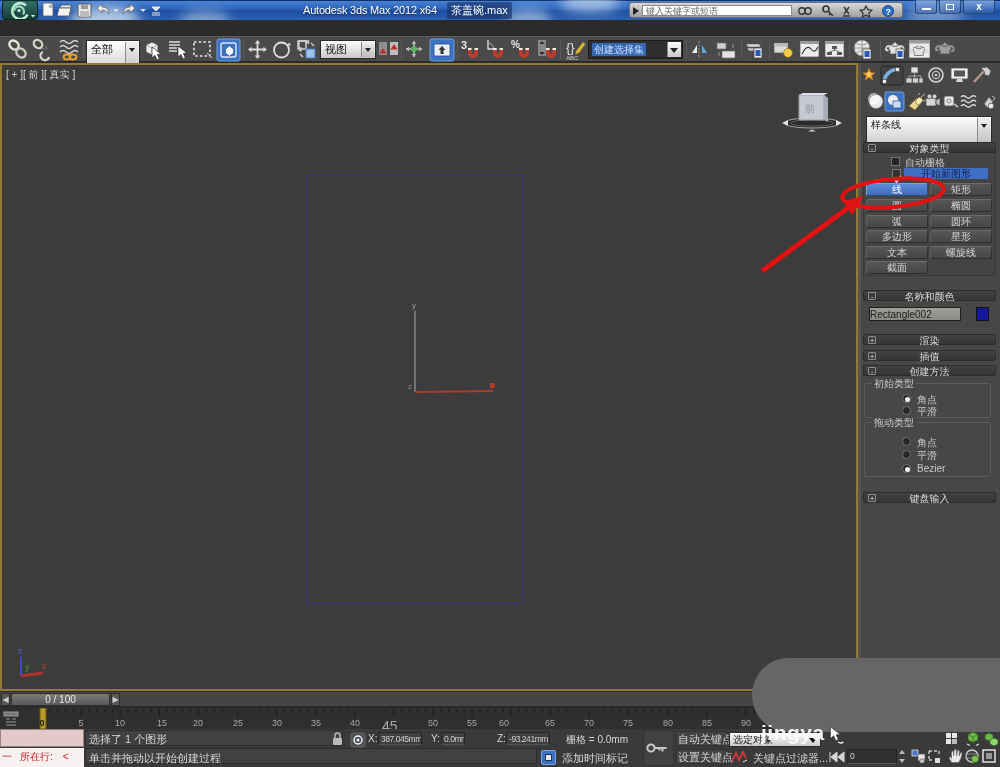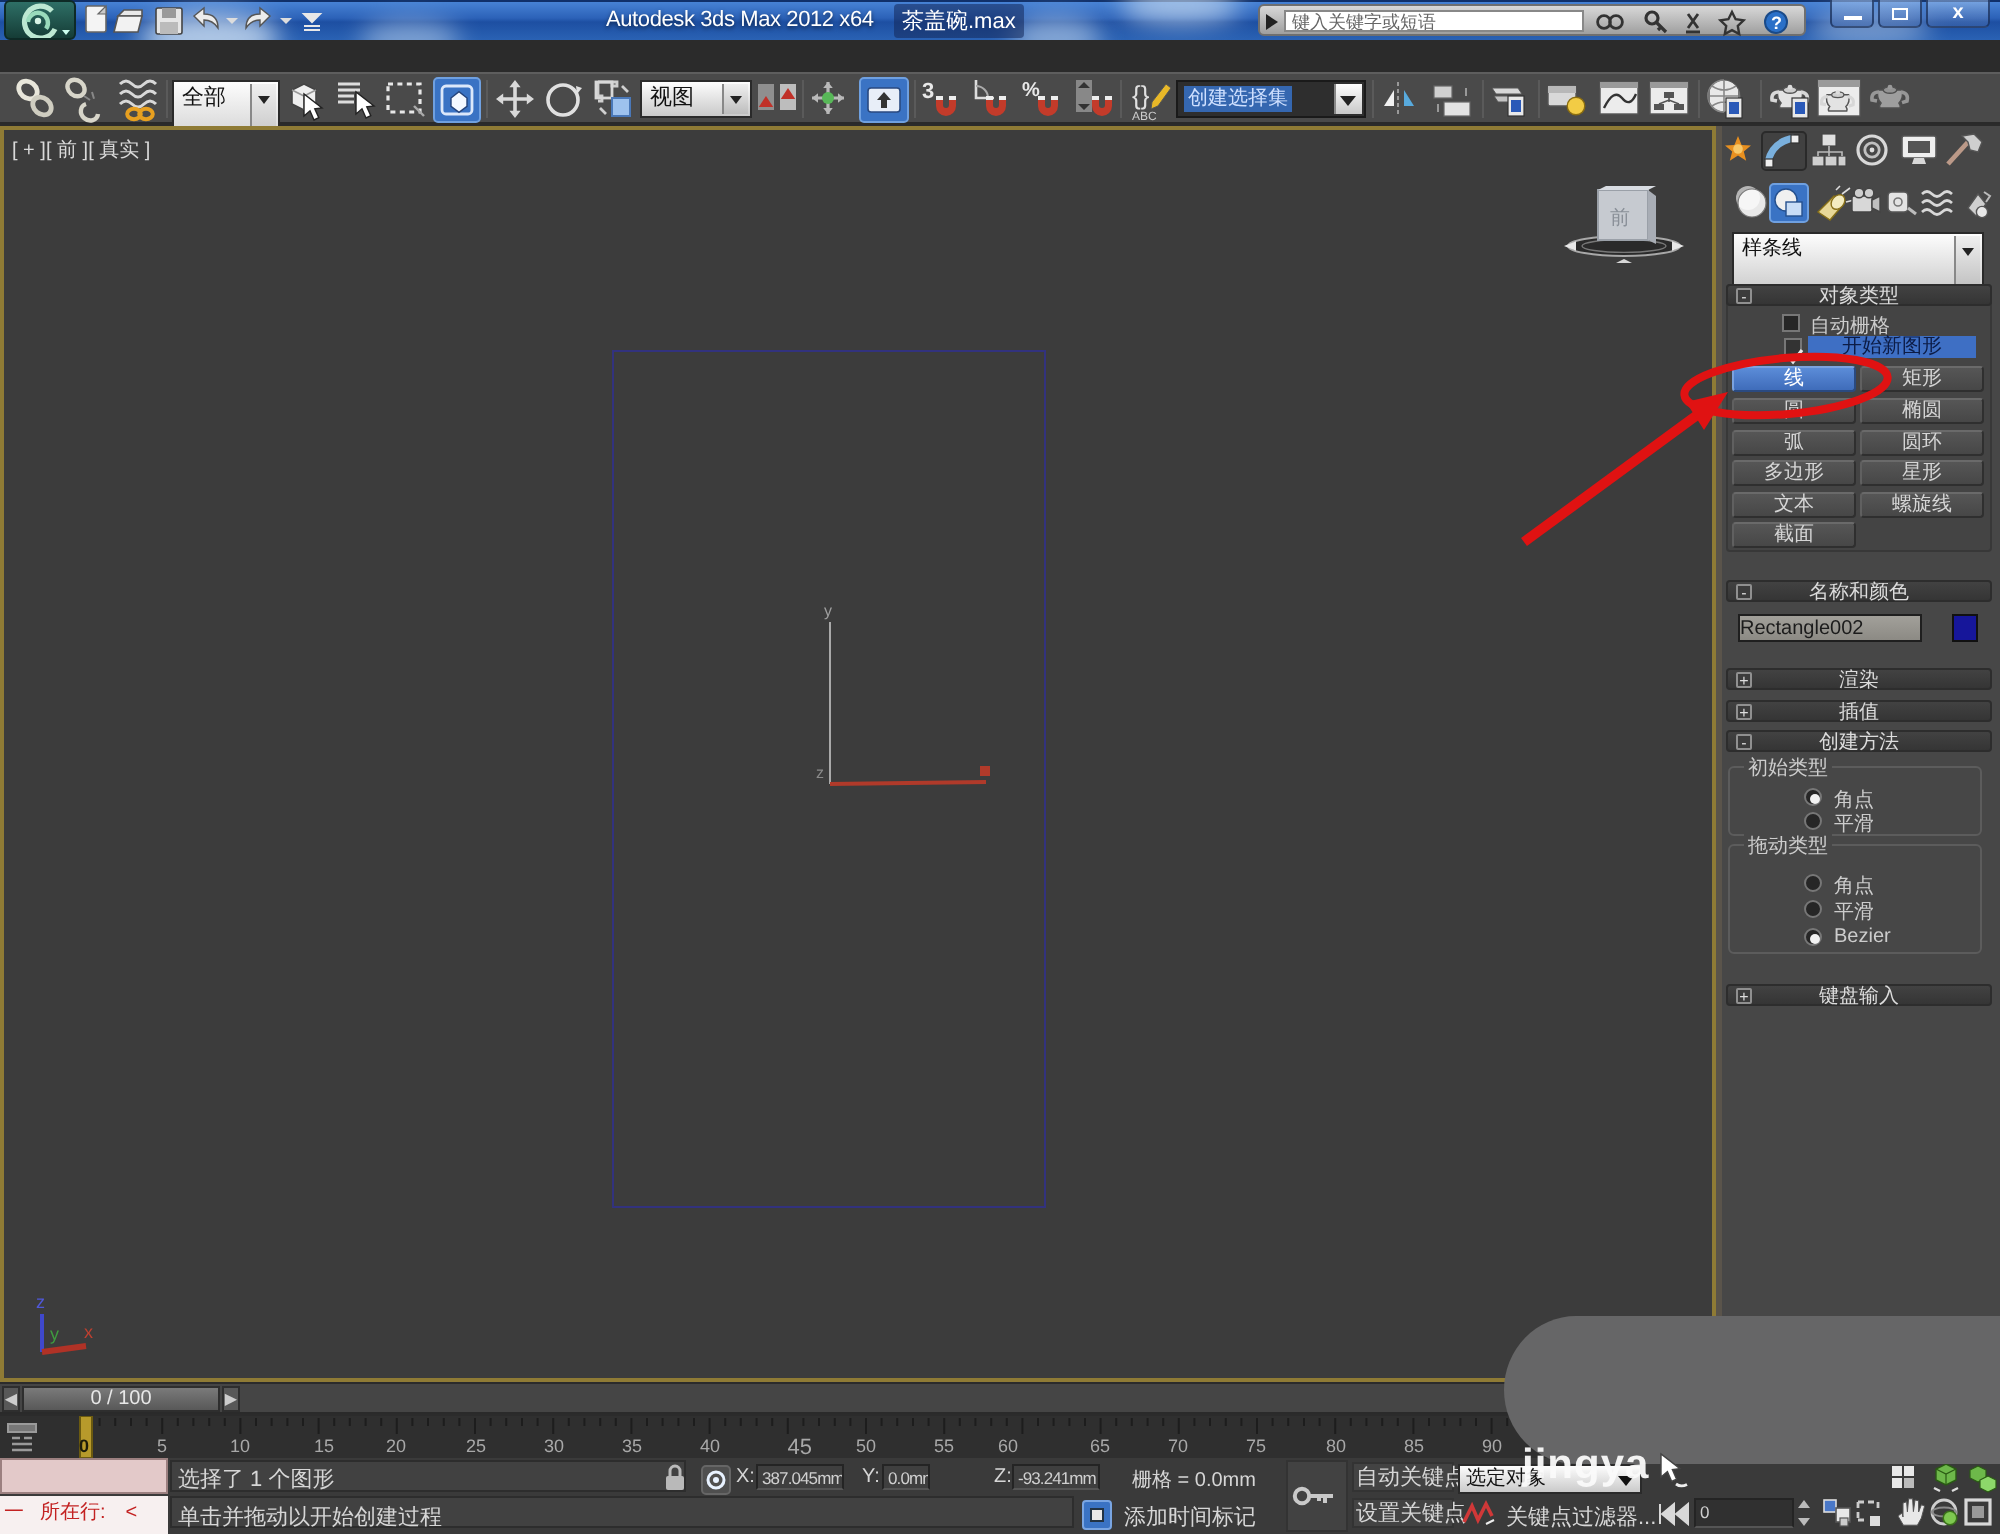--- a/index.html
+++ b/index.html
@@ -591,21 +591,21 @@
     <div id="rlabels">
         <span style="position:absolute;left:30px;top:10px;width:24px;text-align:center;color:#1c1c0a;font-size:9px;font-weight:bold">0</span>
         <span style="position:absolute;left:69px;top:10px;width:24px;text-align:center;color:#a8a8a8;font-size:9px">5</span>
         <span style="position:absolute;left:108px;top:10px;width:24px;text-align:center;color:#a8a8a8;font-size:9px">10</span>
         <span style="position:absolute;left:157px;top:10px;width:24px;text-align:left;color:#a8a8a8;font-size:9px">15</span>
         <span style="position:absolute;left:186px;top:10px;width:24px;text-align:center;color:#a8a8a8;font-size:9px">20</span>
         <span style="position:absolute;left:226px;top:10px;width:24px;text-align:center;color:#a8a8a8;font-size:9px">25</span>
         <span style="position:absolute;left:265px;top:10px;width:24px;text-align:center;color:#a8a8a8;font-size:9px">30</span>
         <span style="position:absolute;left:304px;top:10px;width:24px;text-align:center;color:#a8a8a8;font-size:9px">35</span>
         <span style="position:absolute;left:343px;top:10px;width:24px;text-align:center;color:#a8a8a8;font-size:9px">40</span>
-        <span style="position:absolute;left:382px;top:10px;width:24px;text-align:right;color:#a8a8a8;font-size:11px">45</span>
+        <span style="position:absolute;left:382px;top:10px;width:24px;text-align:left;color:#a8a8a8;font-size:14px">45</span>
         <span style="position:absolute;left:421px;top:10px;width:24px;text-align:center;color:#a8a8a8;font-size:9px">50</span>
         <span style="position:absolute;left:460px;top:10px;width:24px;text-align:center;color:#a8a8a8;font-size:9px">55</span>
         <span style="position:absolute;left:499px;top:10px;width:24px;text-align:left;color:#a8a8a8;font-size:9px">60</span>
         <span style="position:absolute;left:538px;top:10px;width:24px;text-align:center;color:#a8a8a8;font-size:9px">65</span>
         <span style="position:absolute;left:577px;top:10px;width:24px;text-align:center;color:#a8a8a8;font-size:9px">70</span>
         <span style="position:absolute;left:616px;top:10px;width:24px;text-align:center;color:#a8a8a8;font-size:9px">75</span>
         <span style="position:absolute;left:656px;top:10px;width:24px;text-align:center;color:#a8a8a8;font-size:9px">80</span>
         <span style="position:absolute;left:695px;top:10px;width:24px;text-align:center;color:#a8a8a8;font-size:9px">85</span>
         <span style="position:absolute;left:734px;top:10px;width:24px;text-align:center;color:#a8a8a8;font-size:9px">90</span>
         <span style="position:absolute;left:773px;top:10px;width:24px;text-align:center;color:#a8a8a8;font-size:9px">95</span>

